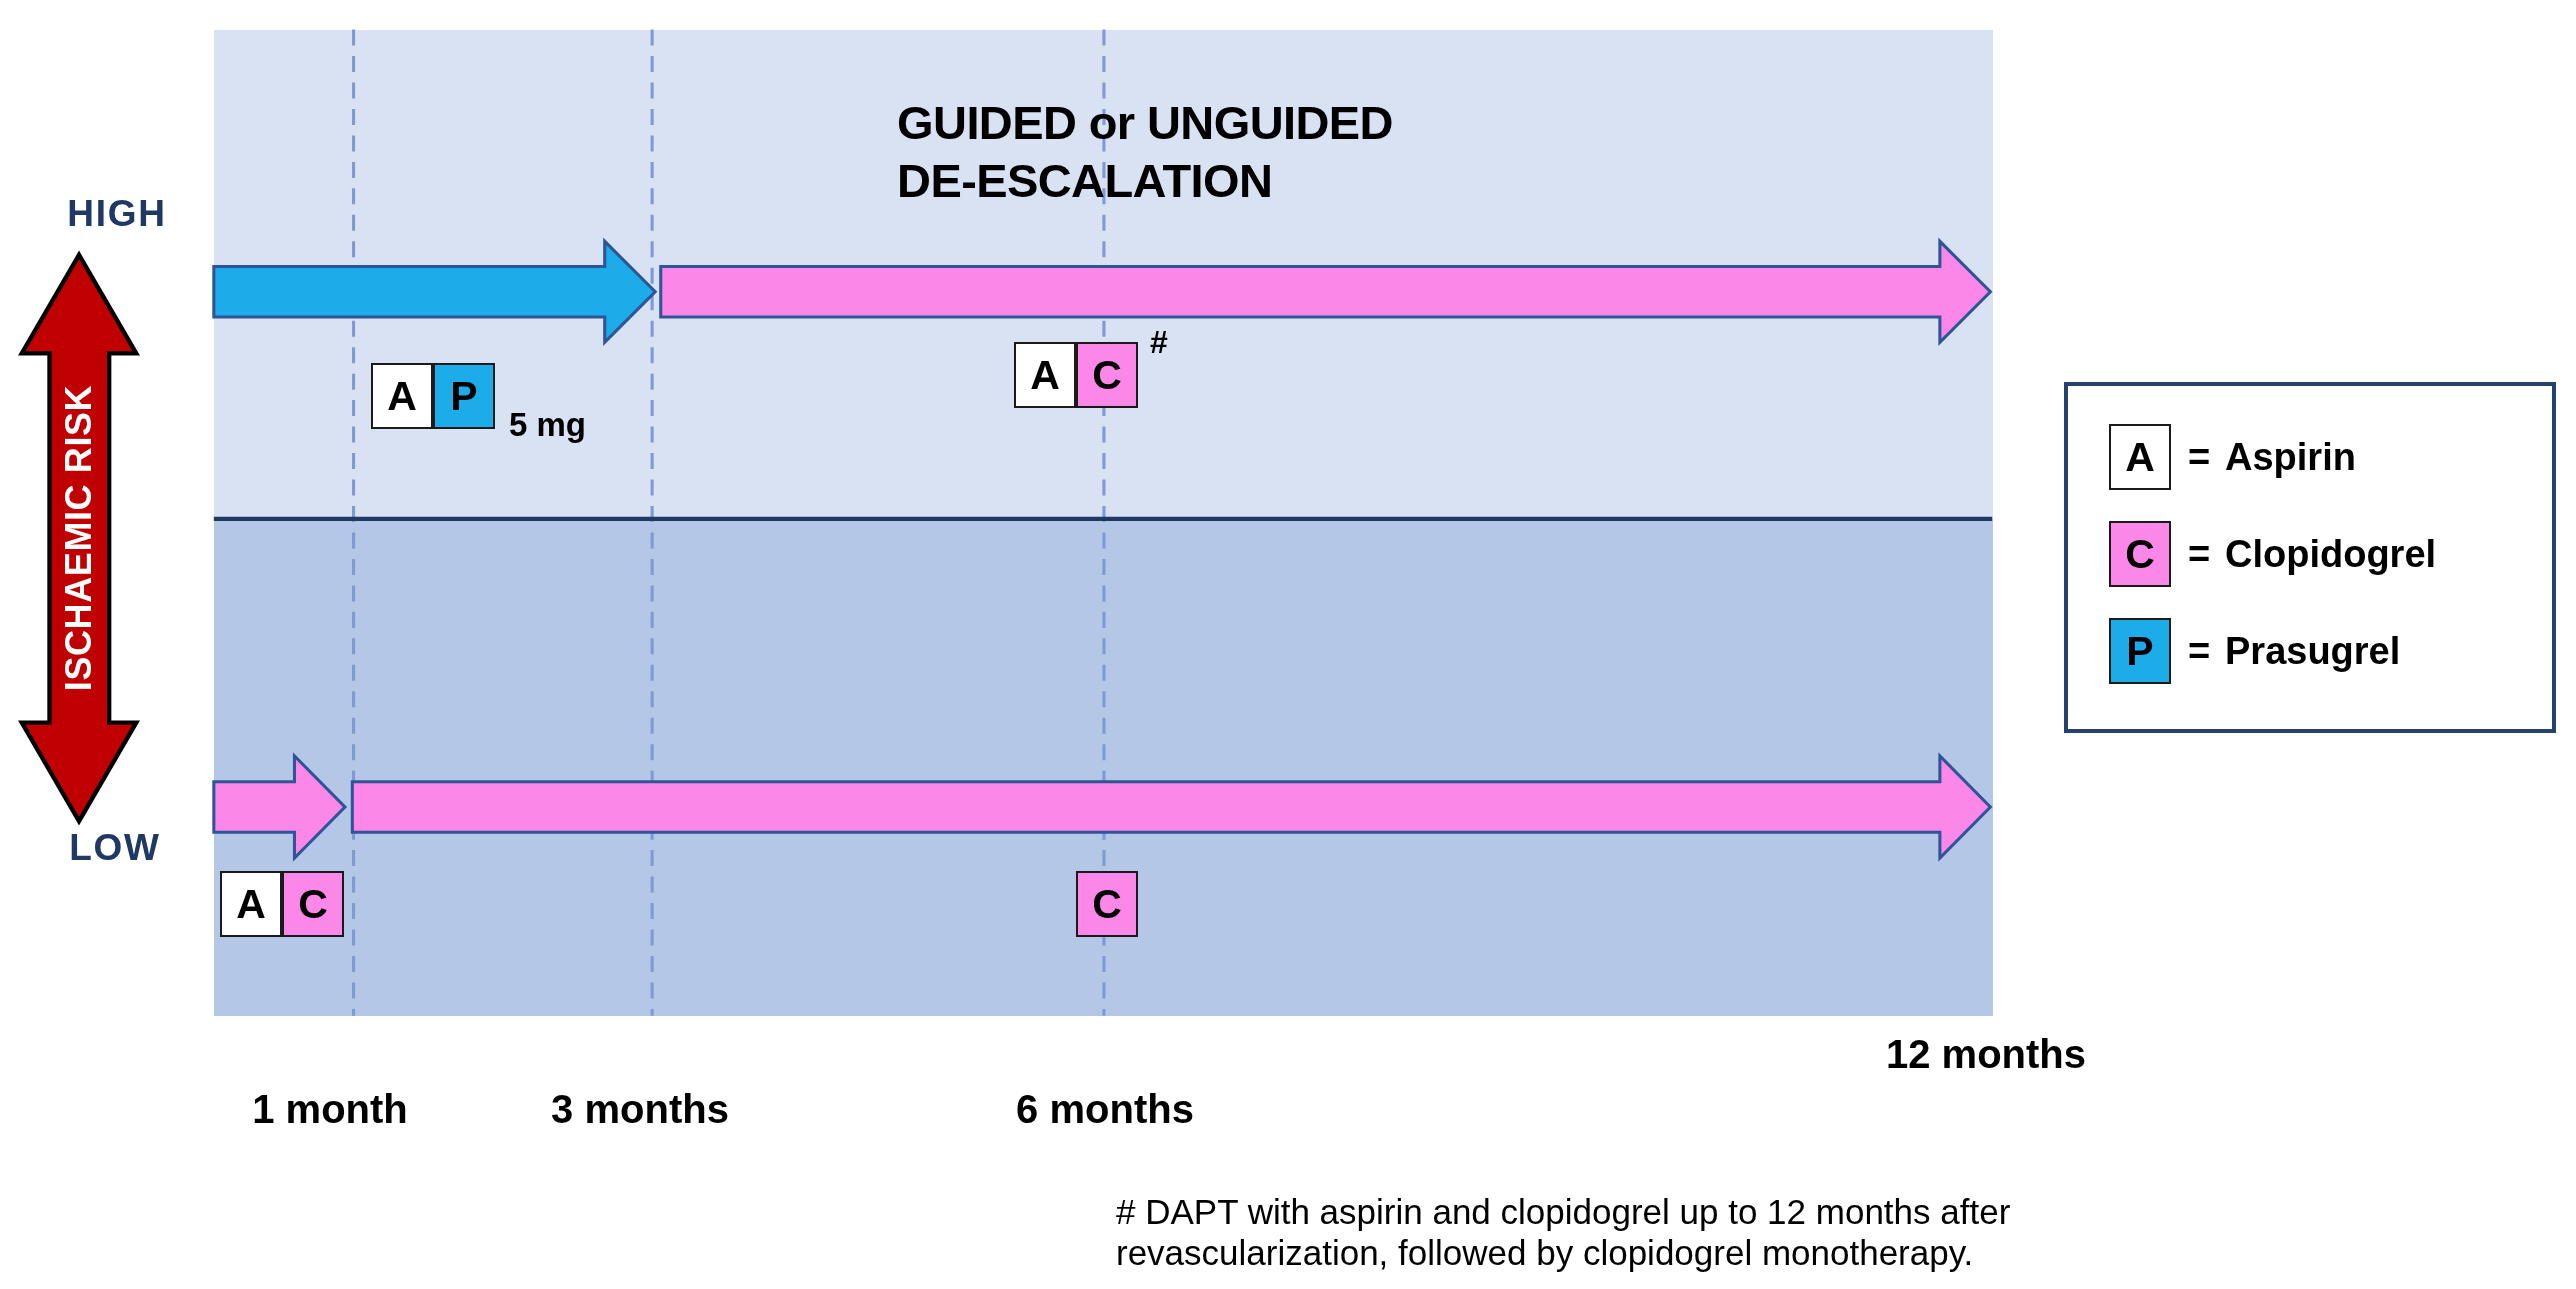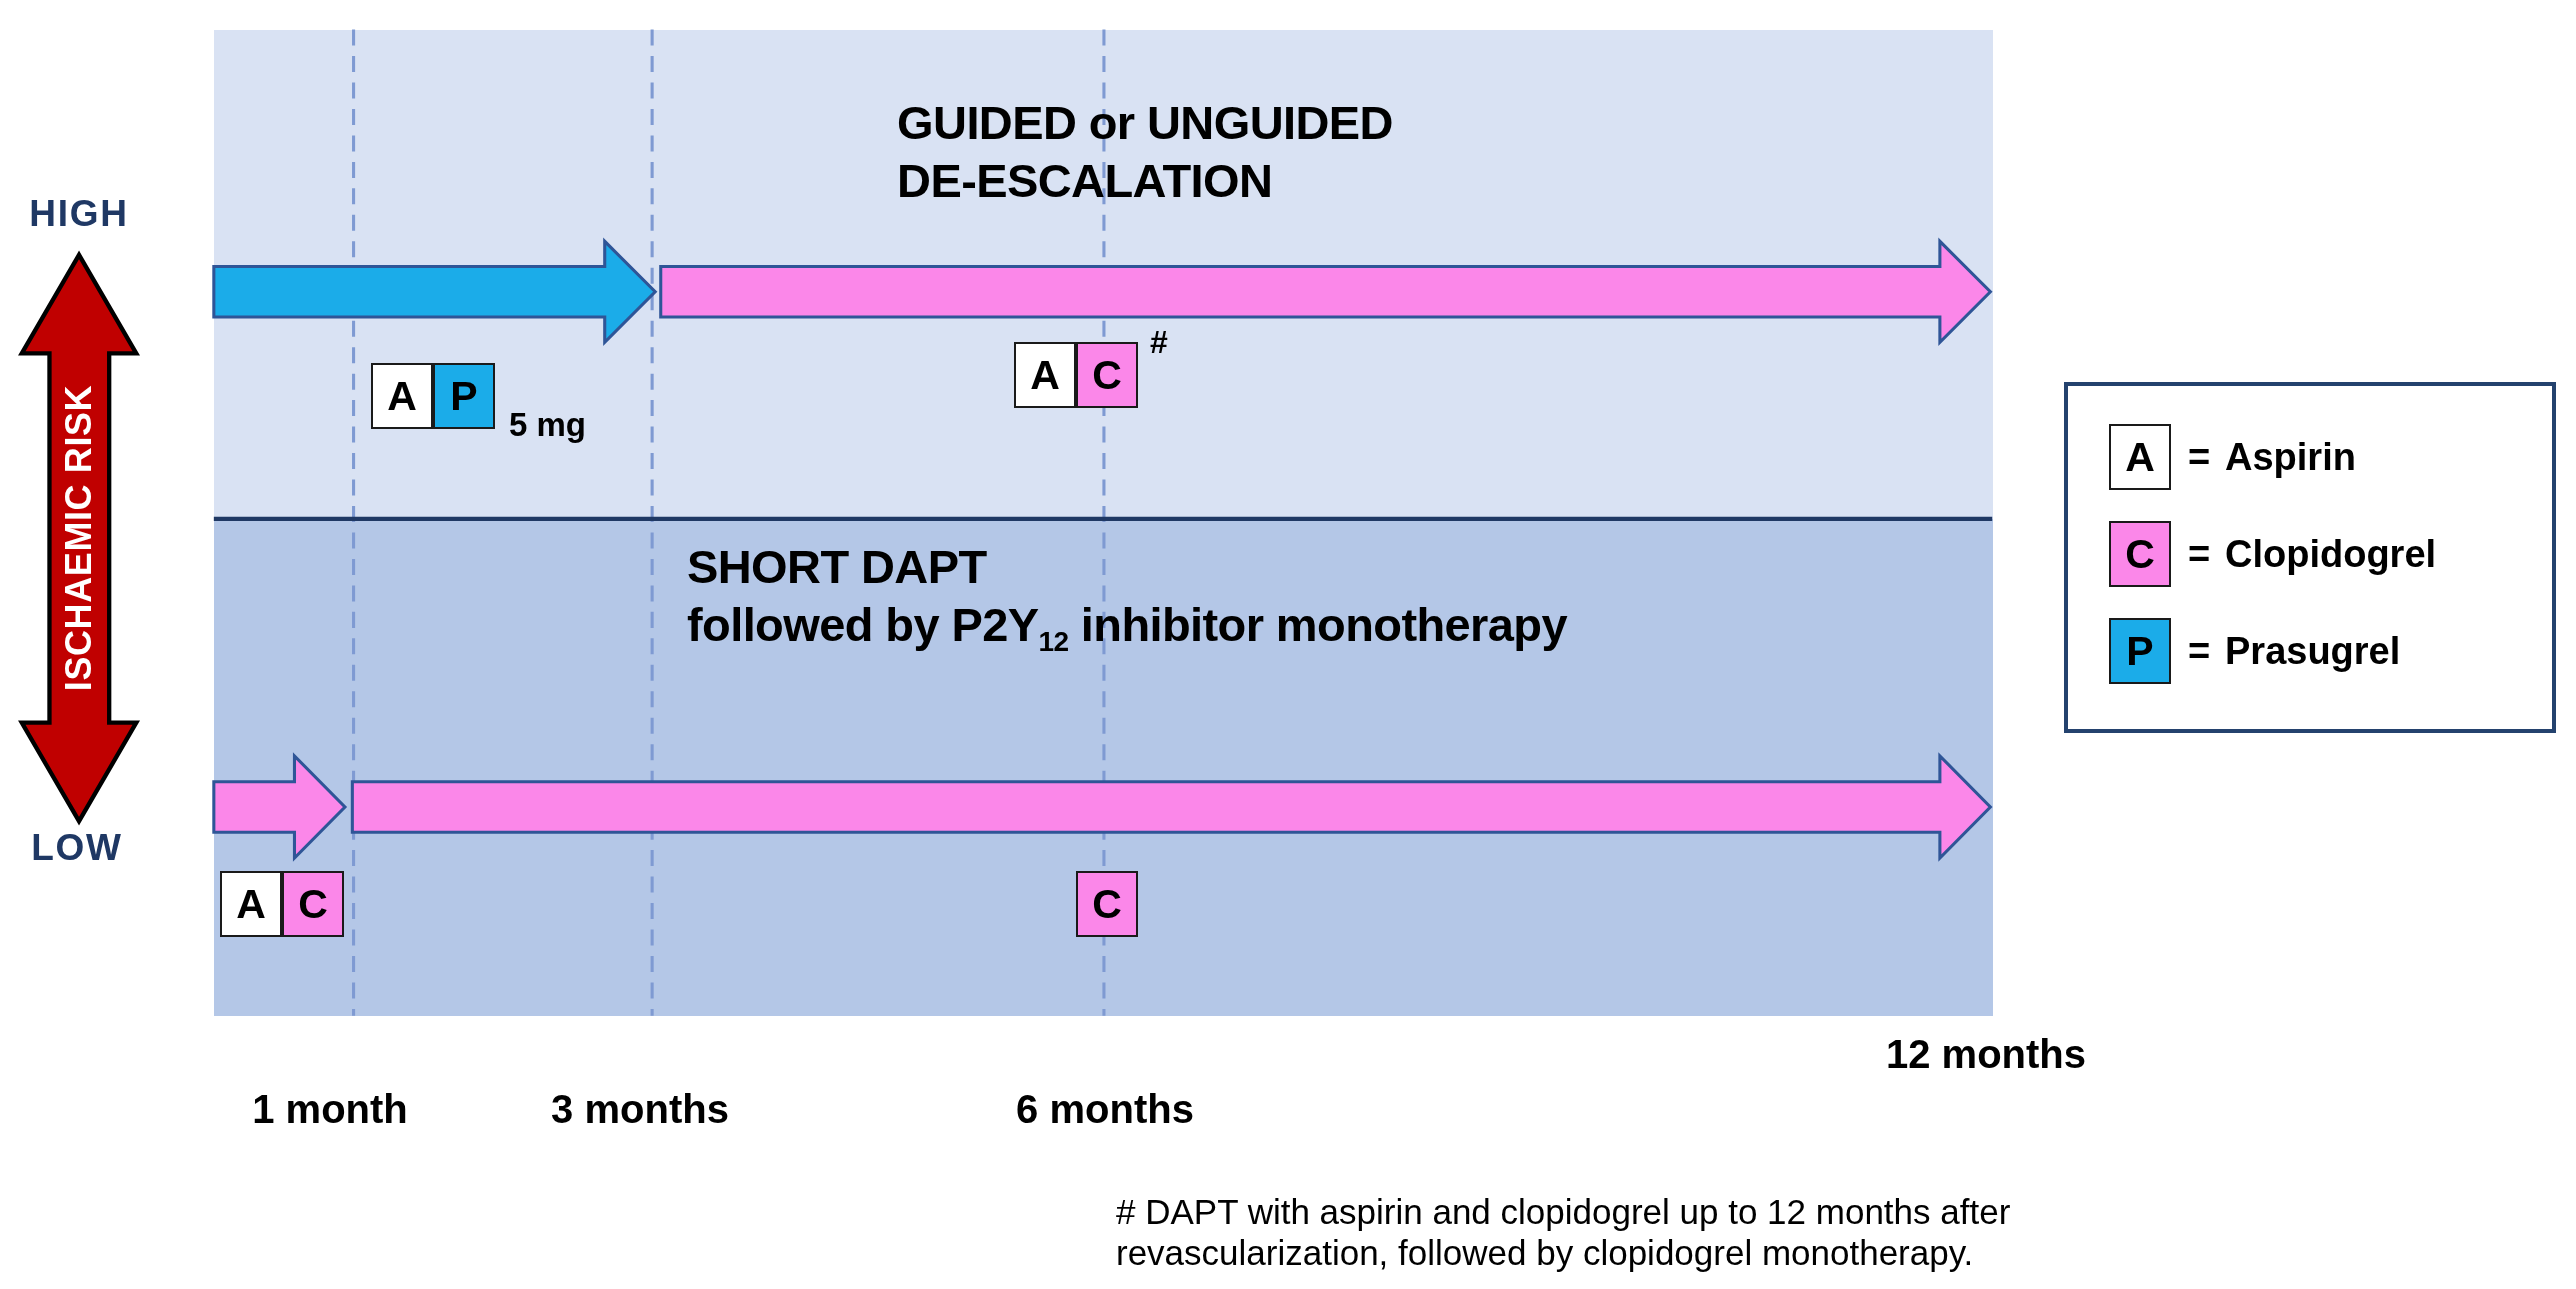--- a/index.html
+++ b/index.html
@@ -25,21 +25,21 @@
     display:flex;align-items:center;justify-content:center;
     font-weight:bold;font-size:41px;background:#fff;
   }
   .drug-box.pink{background:var(--pink,#FB87E9);}
   .drug-box.cyan{background:var(--cyan,#1BACE9);}
   .pair{display:flex;}
   
   .dose{font-weight:bold;font-size:33px;white-space:nowrap;text-align:center;}
   .hash{font-weight:bold;font-size:32px;}
   
-  .risk-cap{transform:translate(-50%,-50%);font-weight:bold;font-size:37px;letter-spacing:1.8px;color:var(--navy,#1F3864);}
+  .risk-cap{transform:translate(-50%,-50%);font-weight:bold;font-size:37px;letter-spacing:1.8px;color:var(--navy,#1F3864);margin-left:38px;}
   .risk-label{
     transform:translate(-50%,-50%) rotate(-90deg);transform-origin:center;
     font-weight:bold;font-size:36px;letter-spacing:0.6px;color:#fff;white-space:nowrap;z-index:3;
   }
   
   .tick{transform:translateX(-50%);font-weight:bold;font-size:40px;white-space:nowrap;}
   
   .legend{
     left:2064px;top:382px;width:492px;height:351px;box-sizing:border-box;
     border:4.9px solid #24426E;background:#fff;z-index:2;
@@ -92,24 +92,20 @@
     <div class="drug-box cyan">P</div>
   </div>
   <div class="abs txt dose" style="left:509px;top:406px;">5 mg</div>
 
   <div class="abs txt pair" style="left:1014px;top:342px;">
     <div class="drug-box">A</div>
     <div class="drug-box pink">C</div>
   </div>
   <div class="abs txt hash" style="left:1150px;top:324px;">#</div>
 
-  <div class="abs txt section-title" style="left:1127px;top:538px;">
-    <div>SHORT DAPT</div>
-    <div><span>followed by P2Y</span><sub>12</sub><span> inhibitor monotherapy</span></div>
-  </div>
 
   <div class="abs txt pair" style="left:220px;top:871px;">
     <div class="drug-box">A</div>
     <div class="drug-box pink">C</div>
   </div>
 
   <div class="abs txt" style="left:1076px;top:871px;">
     <div class="drug-box pink">C</div>
   </div>
 

